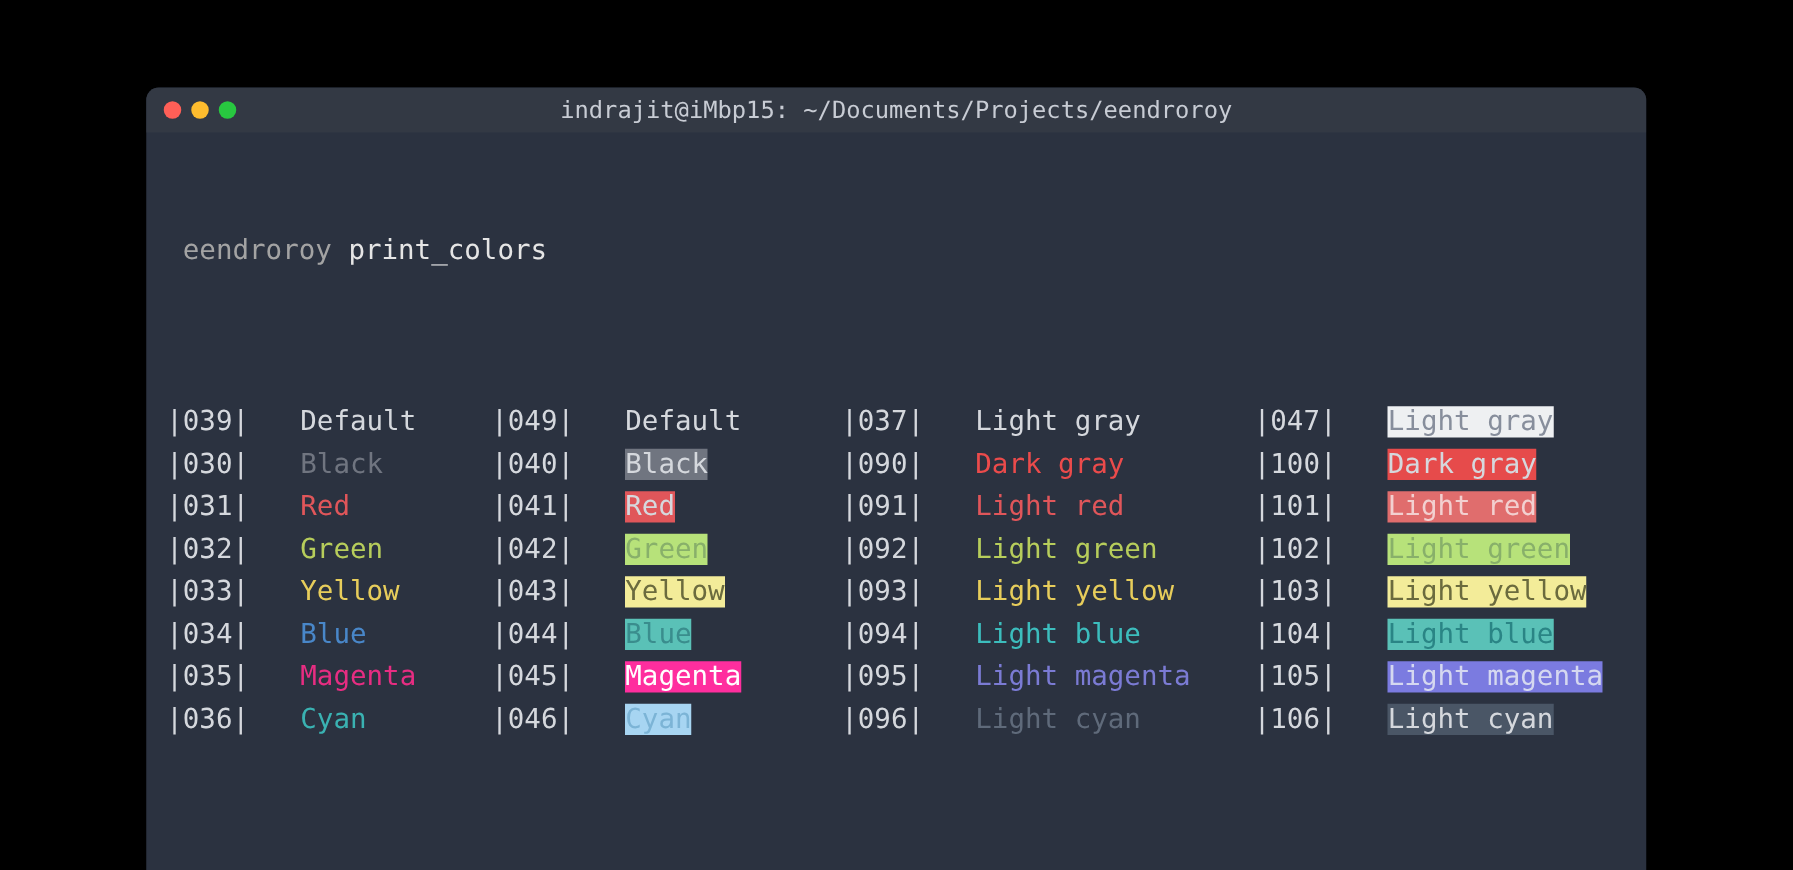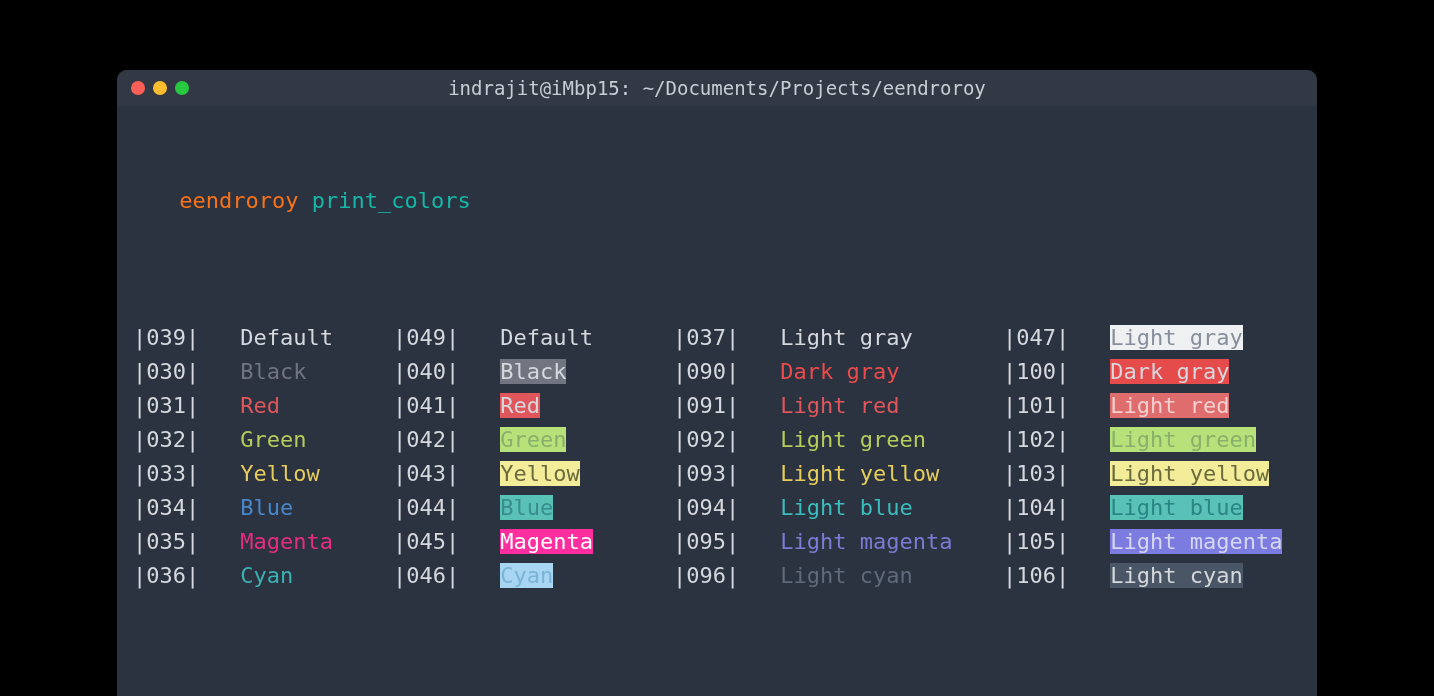--- a/index.html
+++ b/index.html
@@ -47,22 +47,22 @@
     color: #c8ccd4;
     font-size: 19px;
     pointer-events: none;
   }
   .term {
     padding: 10px 16px 40px 16px;
     font-size: 22px;
     line-height: 1.55;
     white-space: pre;
   }
-  .prompt-user { color: #f97316; margin-left: 33px; }
-  .prompt-cmd  { color: #14b8a6; text-align: center; }
+  .prompt-user { color: #a3a3a3; }
+  .prompt-cmd  { color: #e5e5e5; text-align: center; }
   .grid {
     display: grid;
     grid-template-columns: 78px 150px 78px 170px 78px 220px 78px auto;
     column-gap: 16px;
   }
   .cell-code { color: #d5d8dd; }
   .cell-name { }
 </style>
 </head>
 <body>

